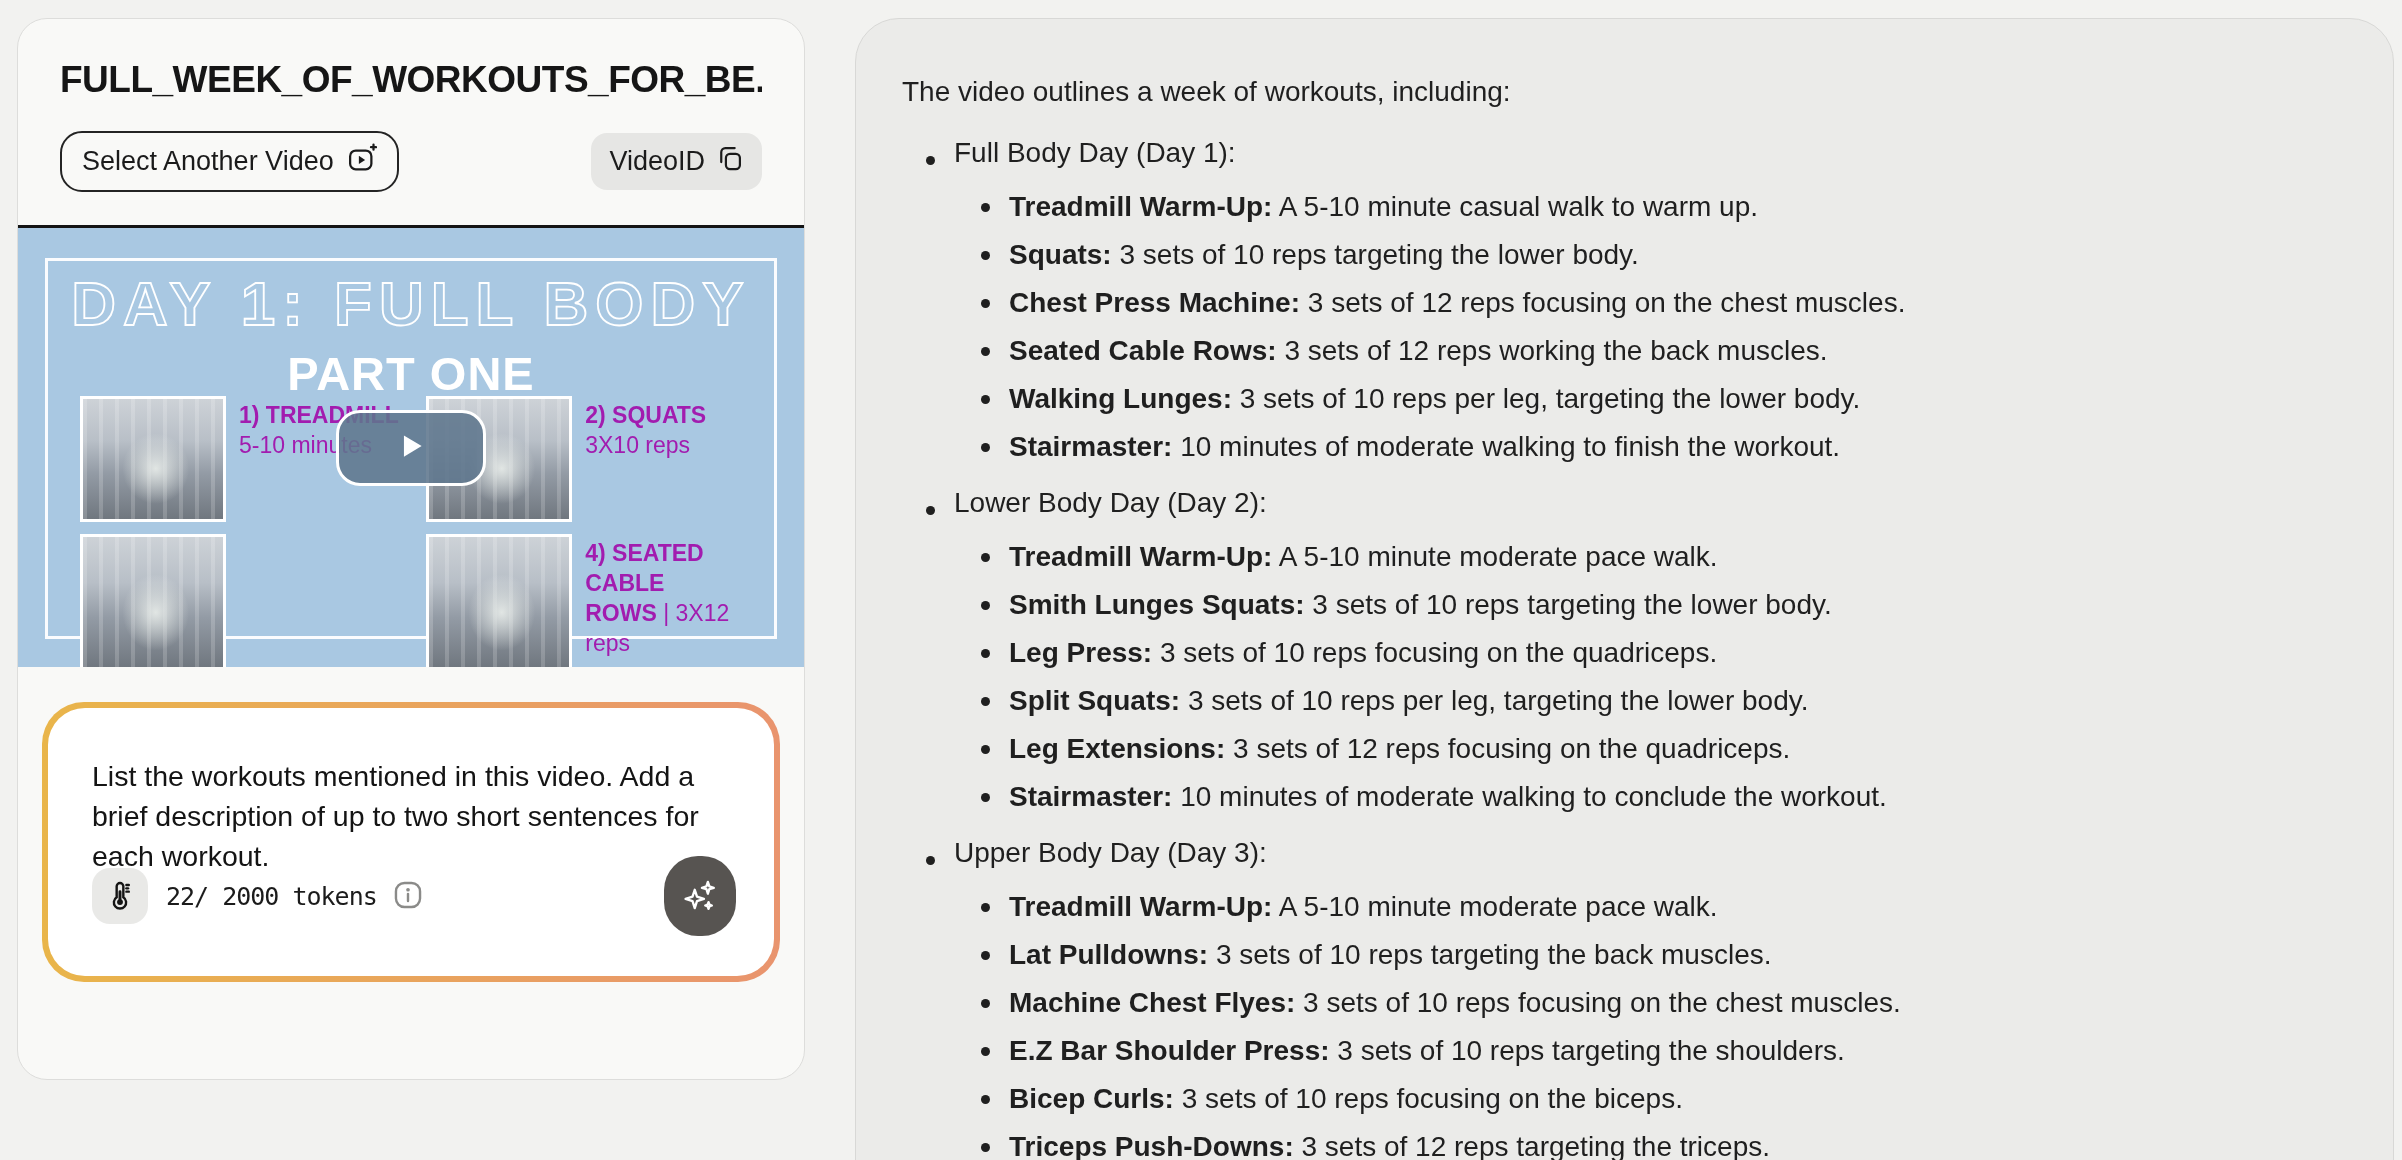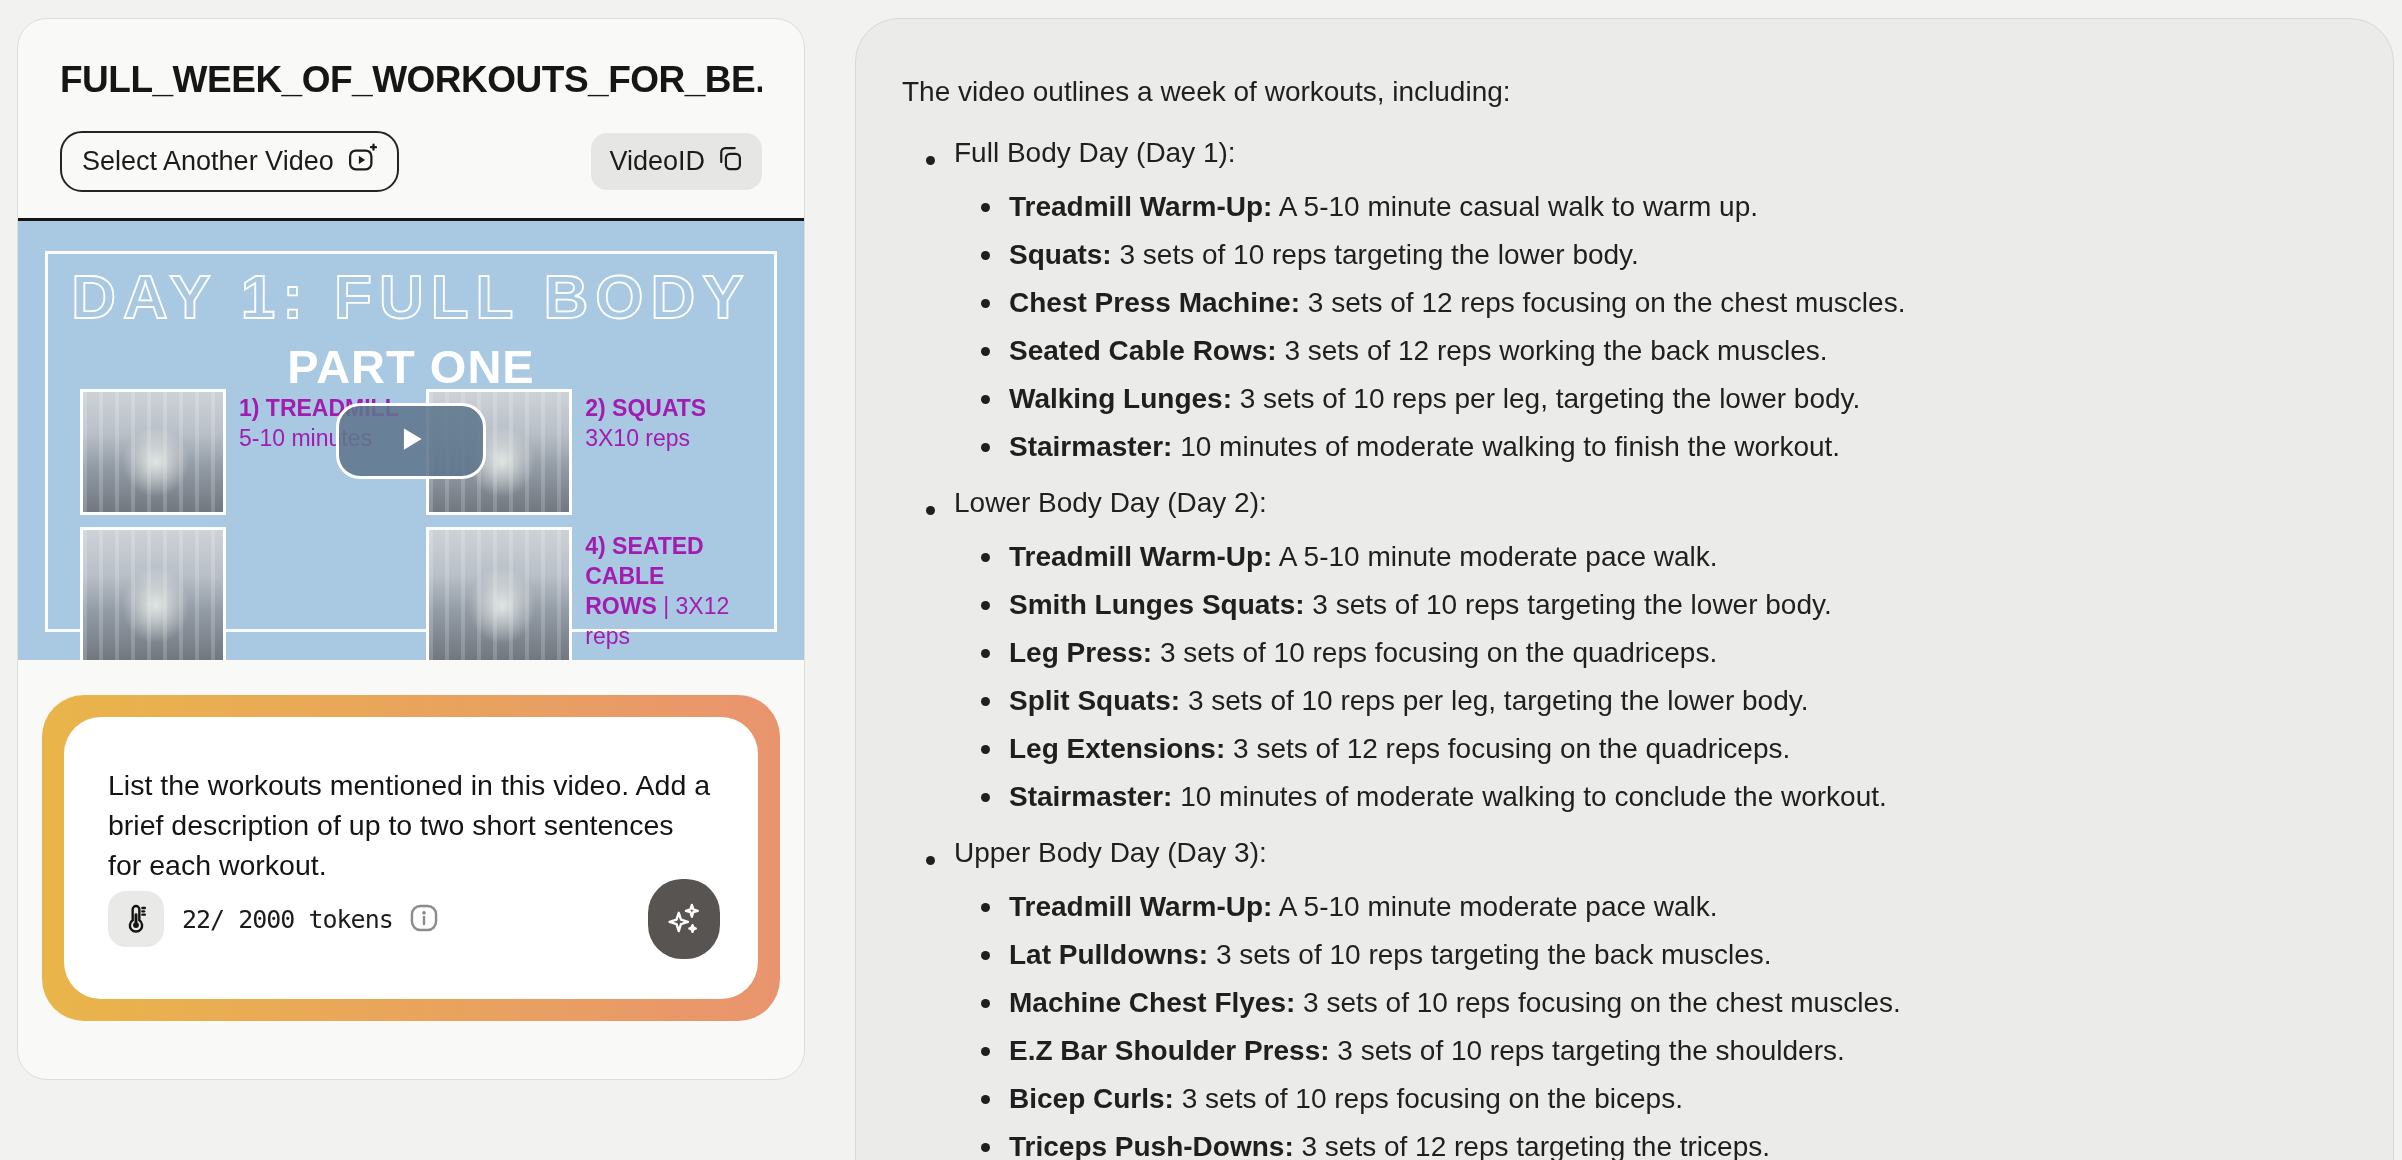--- a/index.html
+++ b/index.html
@@ -20,21 +20,21 @@
   .video-card{
     position:absolute;left:17px;top:18px;width:788px;height:1062px;
     background:var(--card-bg);border:1px solid #dddddb;border-radius:30px;
     overflow:hidden;box-sizing:border-box;
   }
   .card-header{padding:38px 42px 0 42px;}
   .video-title{
     font-size:37px;font-weight:700;letter-spacing:-0.5px;color:#161616;
     white-space:nowrap;overflow:hidden;line-height:46px;
   }
-  .btn-row{margin-top:28px;display:flex;justify-content:space-between;align-items:center;padding-bottom:26px;}
+  .btn-row{margin-top:28px;display:flex;justify-content:space-between;align-items:center;padding-bottom:33px;}
   .select-btn{
     display:inline-flex;align-items:center;gap:13px;
     border:2px solid #242424;border-radius:22px;background:transparent;
     padding:10px 20px;font-size:27px;color:#1b1b1b;font-family:inherit;cursor:pointer;
   }
   .videoid-chip{
     display:inline-flex;align-items:center;gap:11px;
     background:#e6e6e4;border:none;border-radius:16px;
     padding:11px 18px;font-size:27px;color:#1b1b1b;font-family:inherit;cursor:pointer;
   }
@@ -69,23 +69,23 @@
   .ex-label .b{font-weight:700;}
   .play-btn{
     position:absolute;left:50%;top:50%;transform:translate(-50%,-50%);
     width:150px;height:76px;border-radius:24px;
     background:rgba(94,118,141,0.88);border:3px solid #fff;
     display:flex;align-items:center;justify-content:center;cursor:pointer;z-index:3;box-sizing:border-box;
   }
 
   
   .prompt-card{
-    margin:35px 24px 0 24px;height:326px;border-radius:42px;
+    margin:35px 24px 0 24px;height:280px;border-radius:42px;
     background:linear-gradient(90deg,var(--grad-start),var(--grad-end));
-    padding:22px;box-sizing:border-box;
+    padding:6px;box-sizing:border-box;
   }
   .prompt-inner{
     position:relative;background:#ffffff;border-radius:37px;height:100%;
     padding:48px 44px 0 44px;box-sizing:border-box;
   }
   .prompt-text{font-size:28.5px;line-height:40px;color:#141414;max-width:650px;outline:none;}
   .prompt-footer{position:absolute;left:44px;right:38px;bottom:40px;display:flex;align-items:center;}
   .temp-chip{
     width:56px;height:56px;border-radius:18px;background:#e9e9e7;border:none;
     display:flex;align-items:center;justify-content:center;cursor:pointer;flex:0 0 auto;

